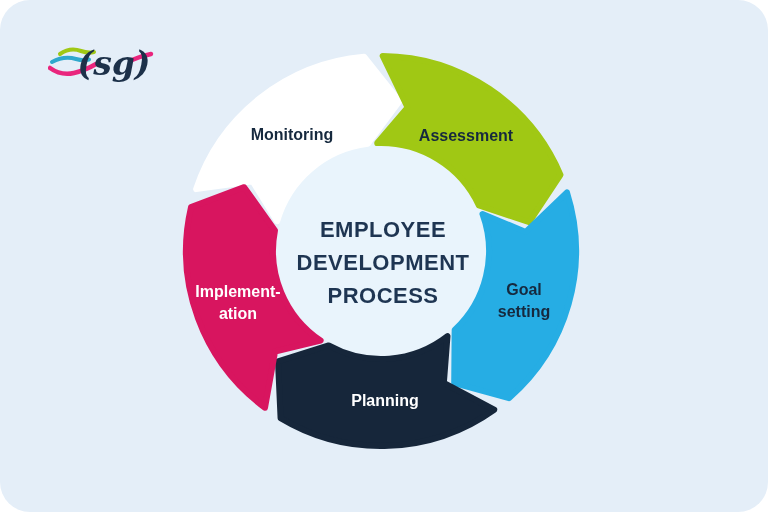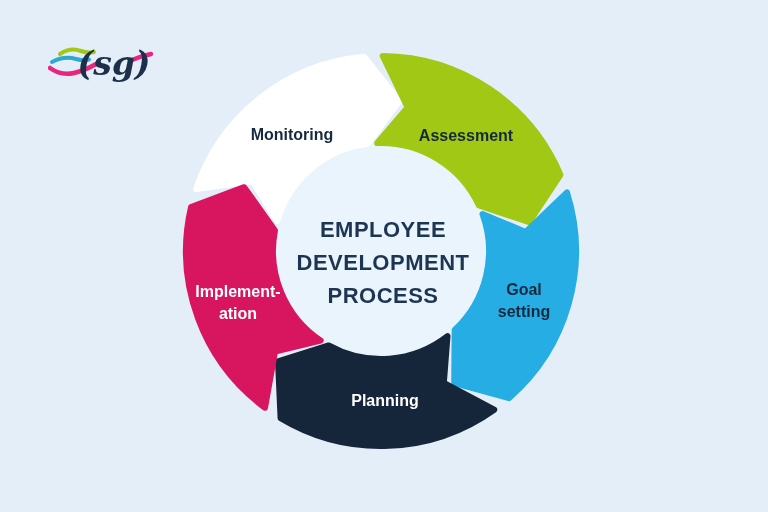--- a/index.html
+++ b/index.html
@@ -7,21 +7,21 @@
   .stage{position:relative;width:768px;height:512px;overflow:hidden;}
   .logo-svg{position:absolute;left:48px;top:36px;}
   .diagram-svg{position:absolute;left:0;top:0;}
   .seg-label{font-weight:700;font-size:16px;text-anchor:middle;}
   .center-title{font-weight:700;font-size:22px;letter-spacing:0.5px;text-anchor:middle;}
   .logo-text{font-family:"DejaVu Serif","Liberation Serif",serif;font-style:italic;font-weight:700;font-size:33px;text-anchor:middle;}
 </style>
 </head>
 <body>
 
-<div class="stage" id="stage" style="background: rgb(228, 238, 248);">
+<div class="stage" id="stage" style="background: rgb(228, 238, 248); border-radius: 30px;">
 
   <svg class="logo-svg" width="108" height="56" viewBox="0 0 108 56">
     <path id="logo-wave-green" d="M12,18 Q22,11 33,15 Q40,17.5 46,16" fill="none" stroke-width="4" stroke-linecap="round" stroke="#a0c814"></path>
     <path id="logo-wave-teal" d="M4,26 Q16,19.5 28,23 Q35,25 41,23.5" fill="none" stroke-width="4" stroke-linecap="round" stroke="#2fa8cd"></path>
     <path id="logo-wave-pink" d="M2,32 Q13,40 26,37 Q38,34 48,28" fill="none" stroke-width="4.5" stroke-linecap="round" stroke="#e9257d"></path>
     <path id="logo-wave-pink2" d="M84,24 Q93,20 103,18" fill="none" stroke-width="4.5" stroke-linecap="round" stroke="#e9257d"></path>
     <text id="logo-text" class="logo-text" x="66" y="39" fill="#1c3049">(sg)</text>
   </svg>
 
   <svg class="diagram-svg" width="768" height="512" viewBox="0 0 768 512">

